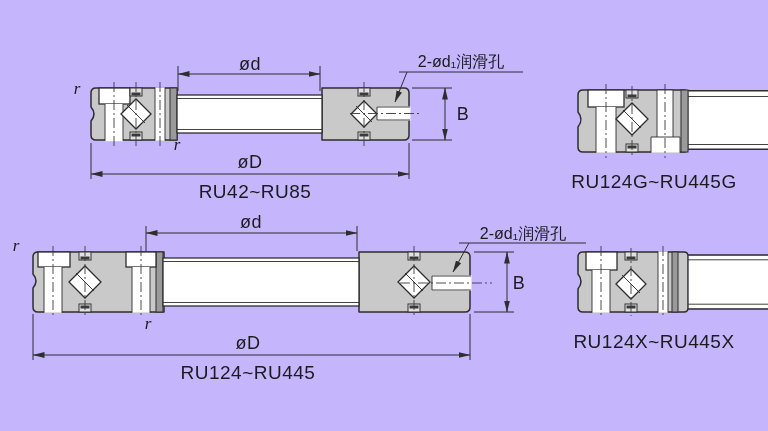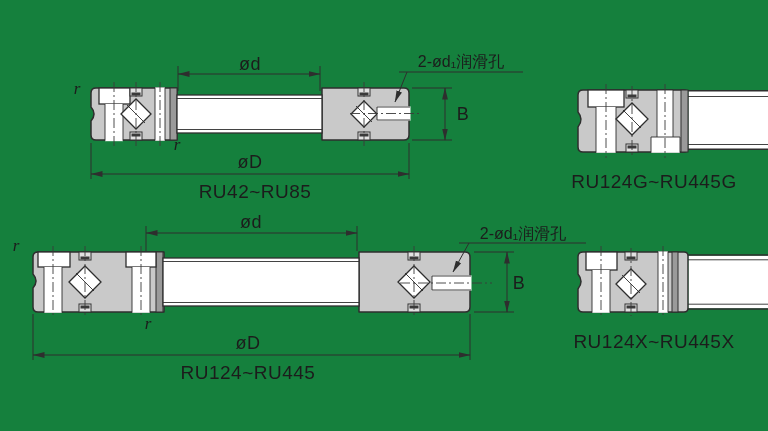--- a/index.html
+++ b/index.html
@@ -1,16 +1,16 @@
 <!DOCTYPE html>
 <html><head>
 <meta charset="utf-8">
 <style>
   html,body{margin:0;padding:0;background:#fff;}
-  .stage{position:relative;width:768px;height:431px;background:#15803d;overflow:hidden;}
+  .stage{position:relative;width:768px;height:431px;background:#c4b5fd;overflow:hidden;}
   svg{display:block;}
   .part    {fill:#c9c9c9;stroke:#2e2e2e;stroke-width:1.5;stroke-linejoin:round;}
   .whiteft {fill:#ffffff;stroke:#2e2e2e;stroke-width:1.3;}
   .whitenb {fill:#ffffff;stroke:none;}
   .edge    {stroke:#2e2e2e;stroke-width:1.4;fill:none;}
   .thin    {stroke:#2e2e2e;stroke-width:0.9;fill:none;}
   .strip   {fill:#9a9a9a;stroke:#2e2e2e;stroke-width:1;}
   .cl      {stroke:#3a3a3a;stroke-width:0.9;fill:none;stroke-dasharray:10 3 2 3;}
   .dim     {stroke:#2e2e2e;stroke-width:1;fill:none;}
   .sealo   {fill:#e2e2e2;stroke:#333;stroke-width:1;}

